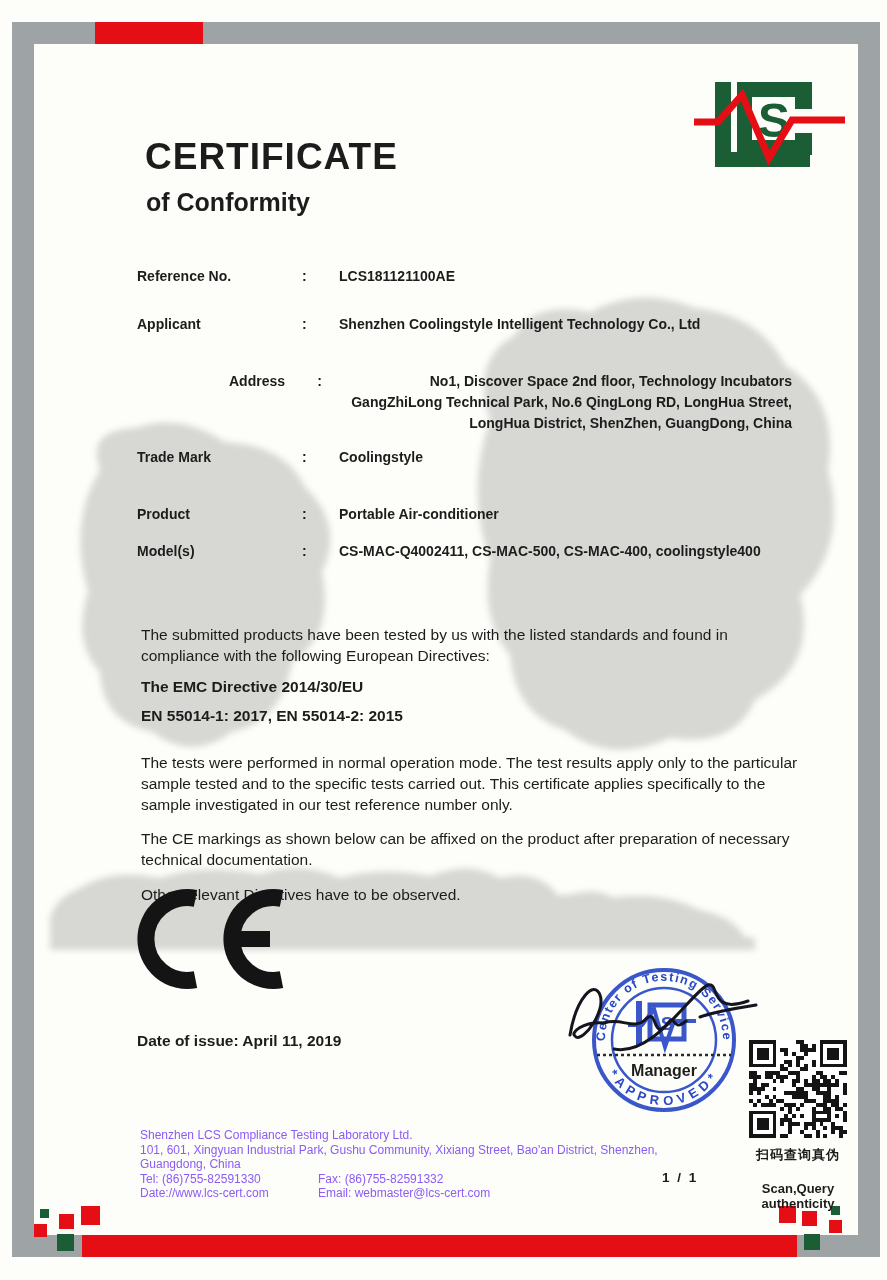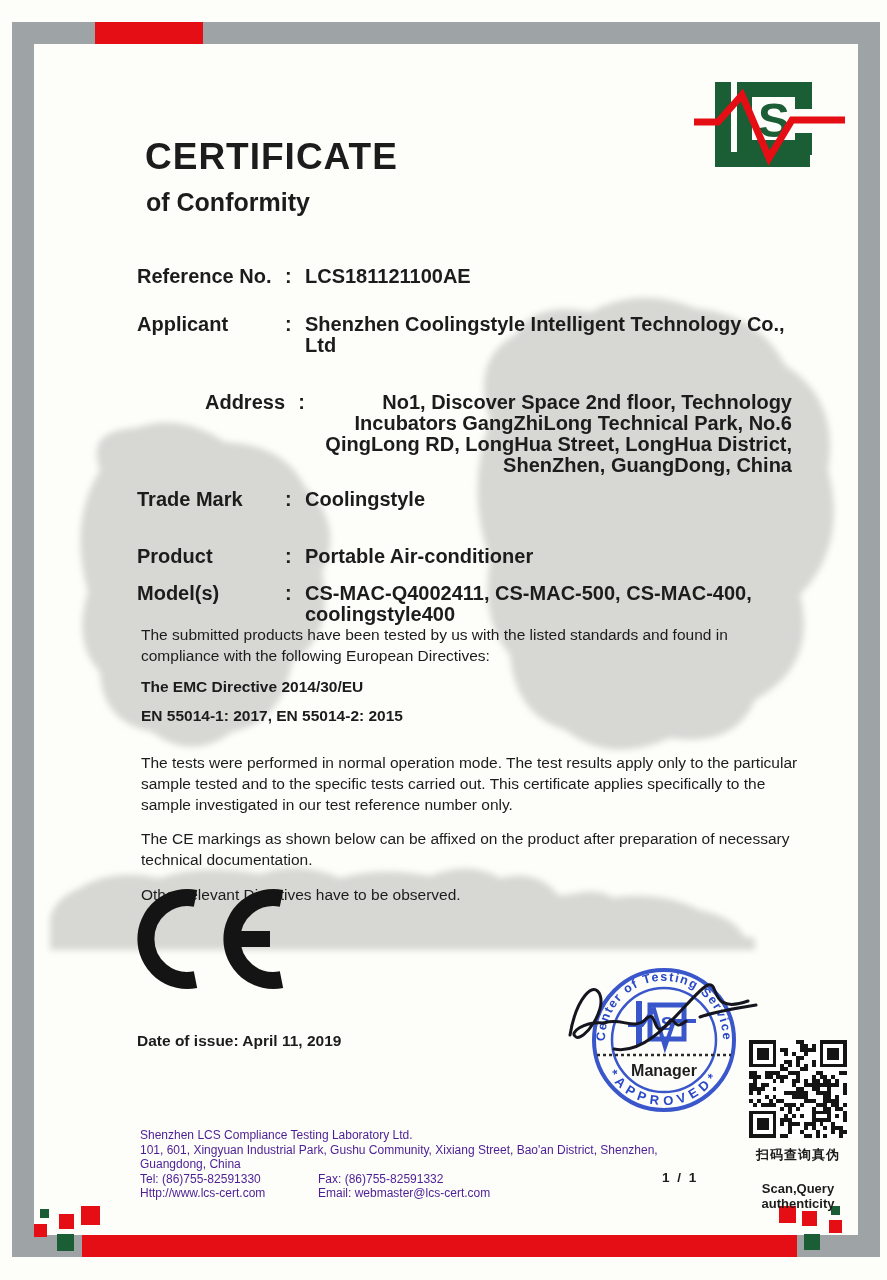--- a/index.html
+++ b/index.html
@@ -9,21 +9,21 @@
   
   .frame{position:absolute;left:12px;top:22px;width:868px;height:1235px;
          border:22px solid #9ea3a6;box-sizing:border-box;z-index:2;}
   .seg{position:absolute;z-index:3;}
   .red{background:#e60e15;} .green{background:#1b5e36;}
   
   .content{position:absolute;left:0;top:0;width:887px;height:1280px;z-index:4;}
   .title-main{position:absolute;left:145px;top:136px;font-size:37px;font-weight:bold;letter-spacing:1px;}
   .title-sub{position:absolute;left:146px;top:188px;font-size:25px;font-weight:bold;}
   .fields{position:absolute;left:137px;top:266px;width:655px;}
-  .field{display:flex;font-weight:bold;font-size:20px;line-height:21px;}
+  .field{display:flex;font-weight:bold;font-size:14px;line-height:21px;gap:17px;}
   .field .lab{width:148px;flex:none;}
   .field .colon{width:20px;flex:none;}
   .field .val{flex:1;}
   .field:nth-child(1){margin-bottom:27px;}
   .field:nth-child(2){margin-bottom:36px;}
   .field:nth-child(3){margin-bottom:13px;text-align:right;}
   .field:nth-child(4){margin-bottom:36px;}
   .field:nth-child(5){margin-bottom:16px;}
   .body-text{position:absolute;left:137px;top:620px;width:672px;font-size:15.5px;line-height:21px;}
   .body-text p{margin:4px;}
@@ -32,21 +32,21 @@
   .p-en{font-weight:bold;margin-bottom:26px !important;}
   .p-tests{margin-bottom:13px !important;}
   .p-cenote{margin-bottom:14px !important;}
   .ce-mark{position:absolute;left:133px;top:886px;}
   .date-issue{position:absolute;left:137px;top:1032px;font-size:15.5px;font-weight:bold;}
   .stamp{position:absolute;left:550px;top:955px;z-index:5;}
   .qr-wrap{position:absolute;left:729px;top:1040px;width:138px;text-align:center;z-index:6;}
   .qr-box{display:inline-block;width:98px;height:98px;background:#fff;}
   .qr-cap-zh{font-size:13px;font-weight:bold;margin-top:4px;letter-spacing:1px;}
   .qr-cap-en{font-size:13px;font-weight:bold;margin-top:17px;}
-  .footer{position:absolute;left:140px;top:1128px;font-size:12px;line-height:14.5px;color:#4c1d95;}
+  .footer{position:absolute;left:140px;top:1128px;font-size:12px;line-height:14.5px;color:#8b5cf6;}
   .frow{display:flex;}
   .fcol1{width:178px;flex:none;}
   .pagenum{position:absolute;left:662px;top:1170px;font-size:13.5px;font-weight:bold;letter-spacing:2px;}
   .logo{position:absolute;left:688px;top:68px;z-index:4;}
   .map{z-index:1;}
 </style>
 </head>
 <body>
 
 <div class="page">
@@ -494,20 +494,20 @@
 
     <div class="footer">
       <div>Shenzhen LCS Compliance Testing Laboratory Ltd.</div>
       <div>101, 601, Xingyuan Industrial Park, Gushu Community, Xixiang Street, Bao'an District, Shenzhen,</div>
       <div>Guangdong, China</div>
       <div class="frow">
         <span class="fcol1">Tel: (86)755-82591330</span>
         <span>Fax: (86)755-82591332</span>
       </div>
       <div class="frow">
-        <span class="fcol1">Http://www.lcs-cert.com</span>
+        <span class="fcol1">Date://www.lcs-cert.com</span>
         <span>Email: webmaster@lcs-cert.com</span>
       </div>
     </div>
 
     <div class="pagenum">1 / 1</div>
   </div>
 </div>
 
 </body></html>

